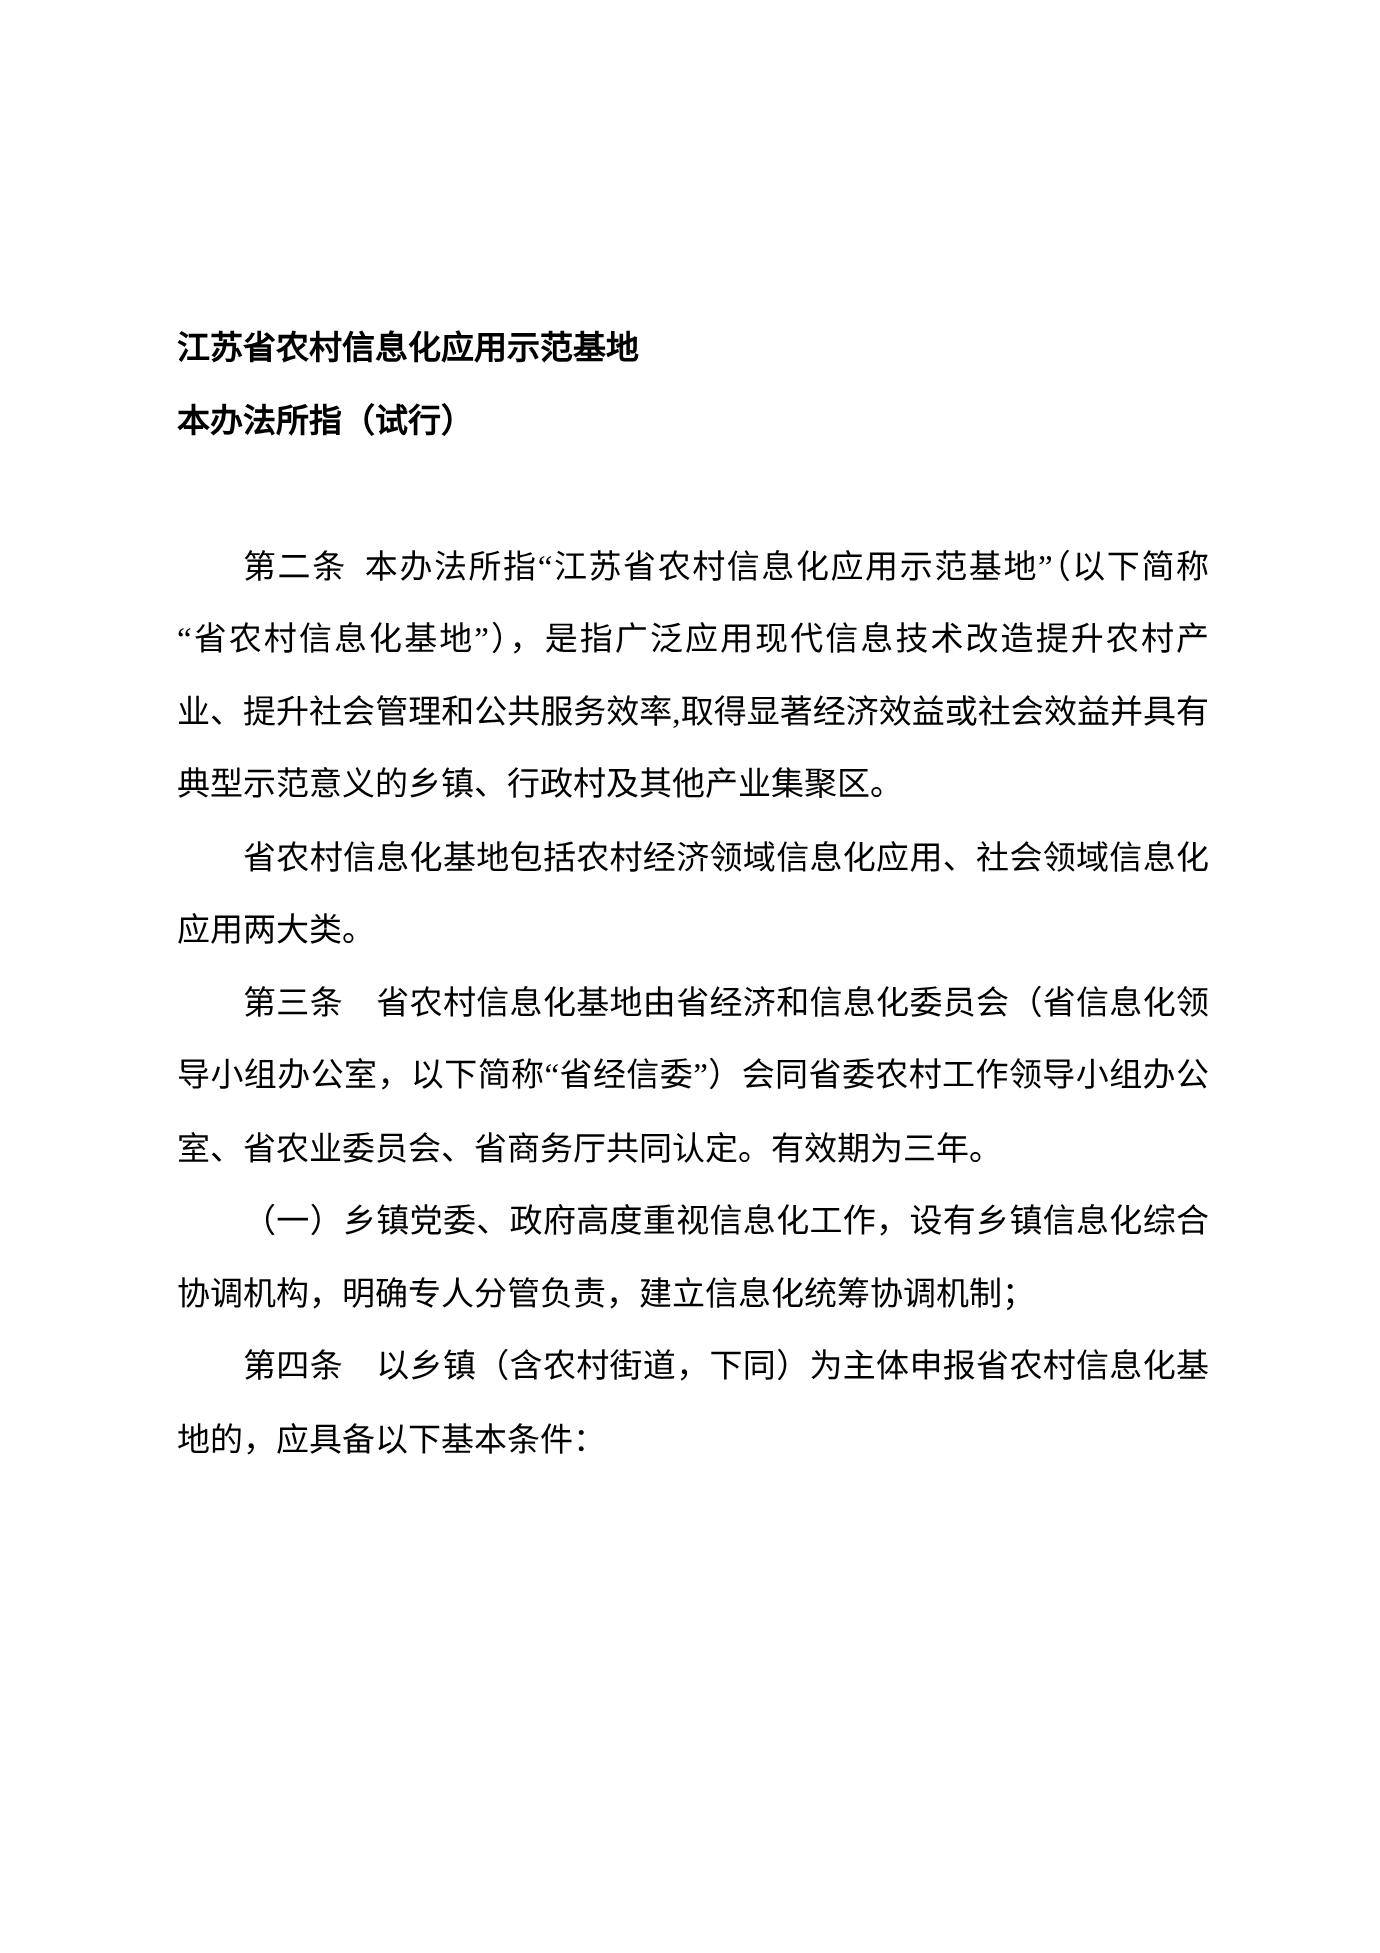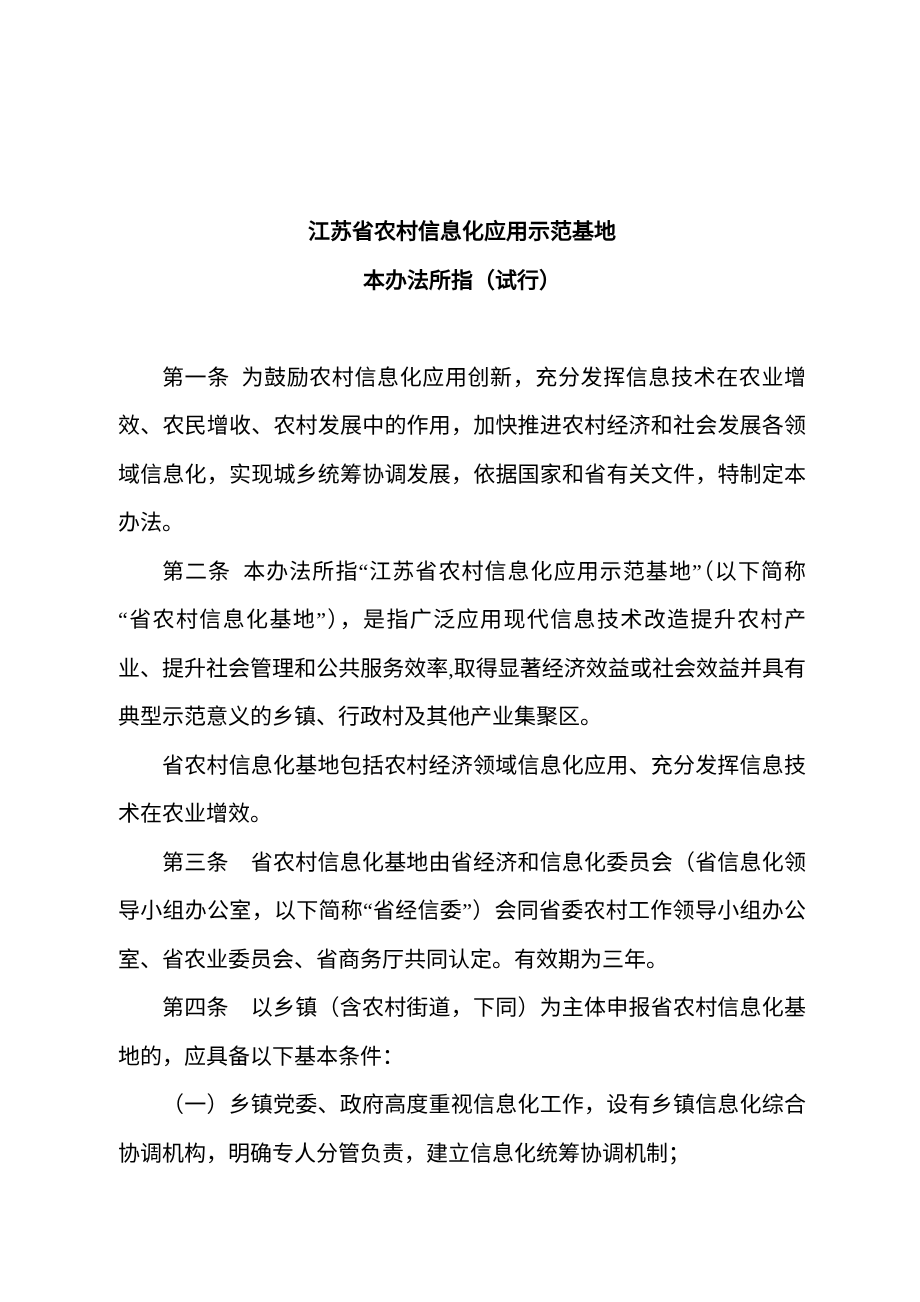--- a/index.html
+++ b/index.html
@@ -16,21 +16,20 @@
     padding: 208px 114px 0 118px;
     font-family: "Liberation Serif", "DejaVu Serif", serif;
     font-size: 22px;
     line-height: 48.5px;
     color: #000000;
     overflow: hidden;
   }
   .doc-title,
   .doc-subtitle {
     margin: 0;
-    text-align: center;
     font-size: 22px;
     font-weight: bold;
     line-height: 48.5px;
   }
   .doc-subtitle {
     margin-bottom: 48.5px; 
   }
   .doc-para {
     margin: 0;
     text-indent: 2em;
@@ -38,19 +37,18 @@
     font-weight: normal;
   }
 </style>
 </head>
 <body>
 
 <div class="page">
   <h1 class="doc-title">江苏省农村信息化应用示范基地</h1>
   <h2 class="doc-subtitle">本办法所指（试行）</h2>
 
-  <p class="doc-para">第一条 为鼓励农村信息化应用创新，充分发挥信息技术在农业增效、农民增收、农村发展中的作用，加快推进农村经济和社会发展各领域信息化，实现城乡统筹协调发展，依据国家和省有关文件，特制定本办法。</p>
   <p class="doc-para">第二条 本办法所指“江苏省农村信息化应用示范基地”（以下简称“省农村信息化基地”），是指广泛应用现代信息技术改造提升农村产业、提升社会管理和公共服务效率,取得显著经济效益或社会效益并具有典型示范意义的乡镇、行政村及其他产业集聚区。</p>
-  <p class="doc-para">省农村信息化基地包括农村经济领域信息化应用、充分发挥信息技术在农业增效。</p>
+  <p class="doc-para">省农村信息化基地包括农村经济领域信息化应用、社会领域信息化应用两大类。</p>
   <p class="doc-para">第三条　省农村信息化基地由省经济和信息化委员会（省信息化领导小组办公室，以下简称“省经信委”）会同省委农村工作领导小组办公室、省农业委员会、省商务厅共同认定。有效期为三年。</p>
+  <p class="doc-para">（一）乡镇党委、政府高度重视信息化工作，设有乡镇信息化综合协调机构，明确专人分管负责，建立信息化统筹协调机制；</p>
   <p class="doc-para">第四条　以乡镇（含农村街道，下同）为主体申报省农村信息化基地的，应具备以下基本条件：</p>
-  <p class="doc-para">（一）乡镇党委、政府高度重视信息化工作，设有乡镇信息化综合协调机构，明确专人分管负责，建立信息化统筹协调机制；</p>
 </div>
 
 </body></html>

